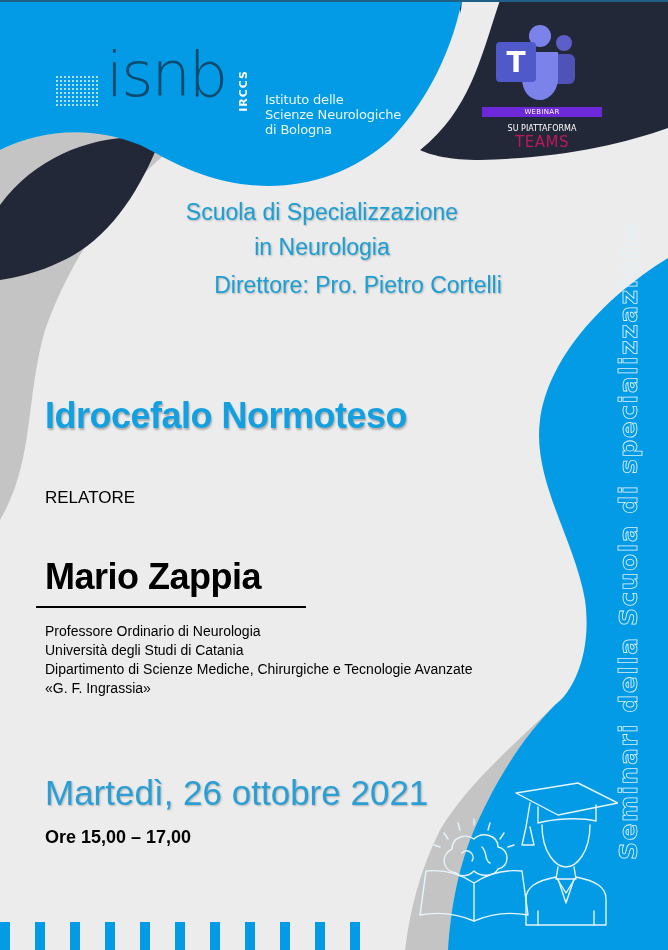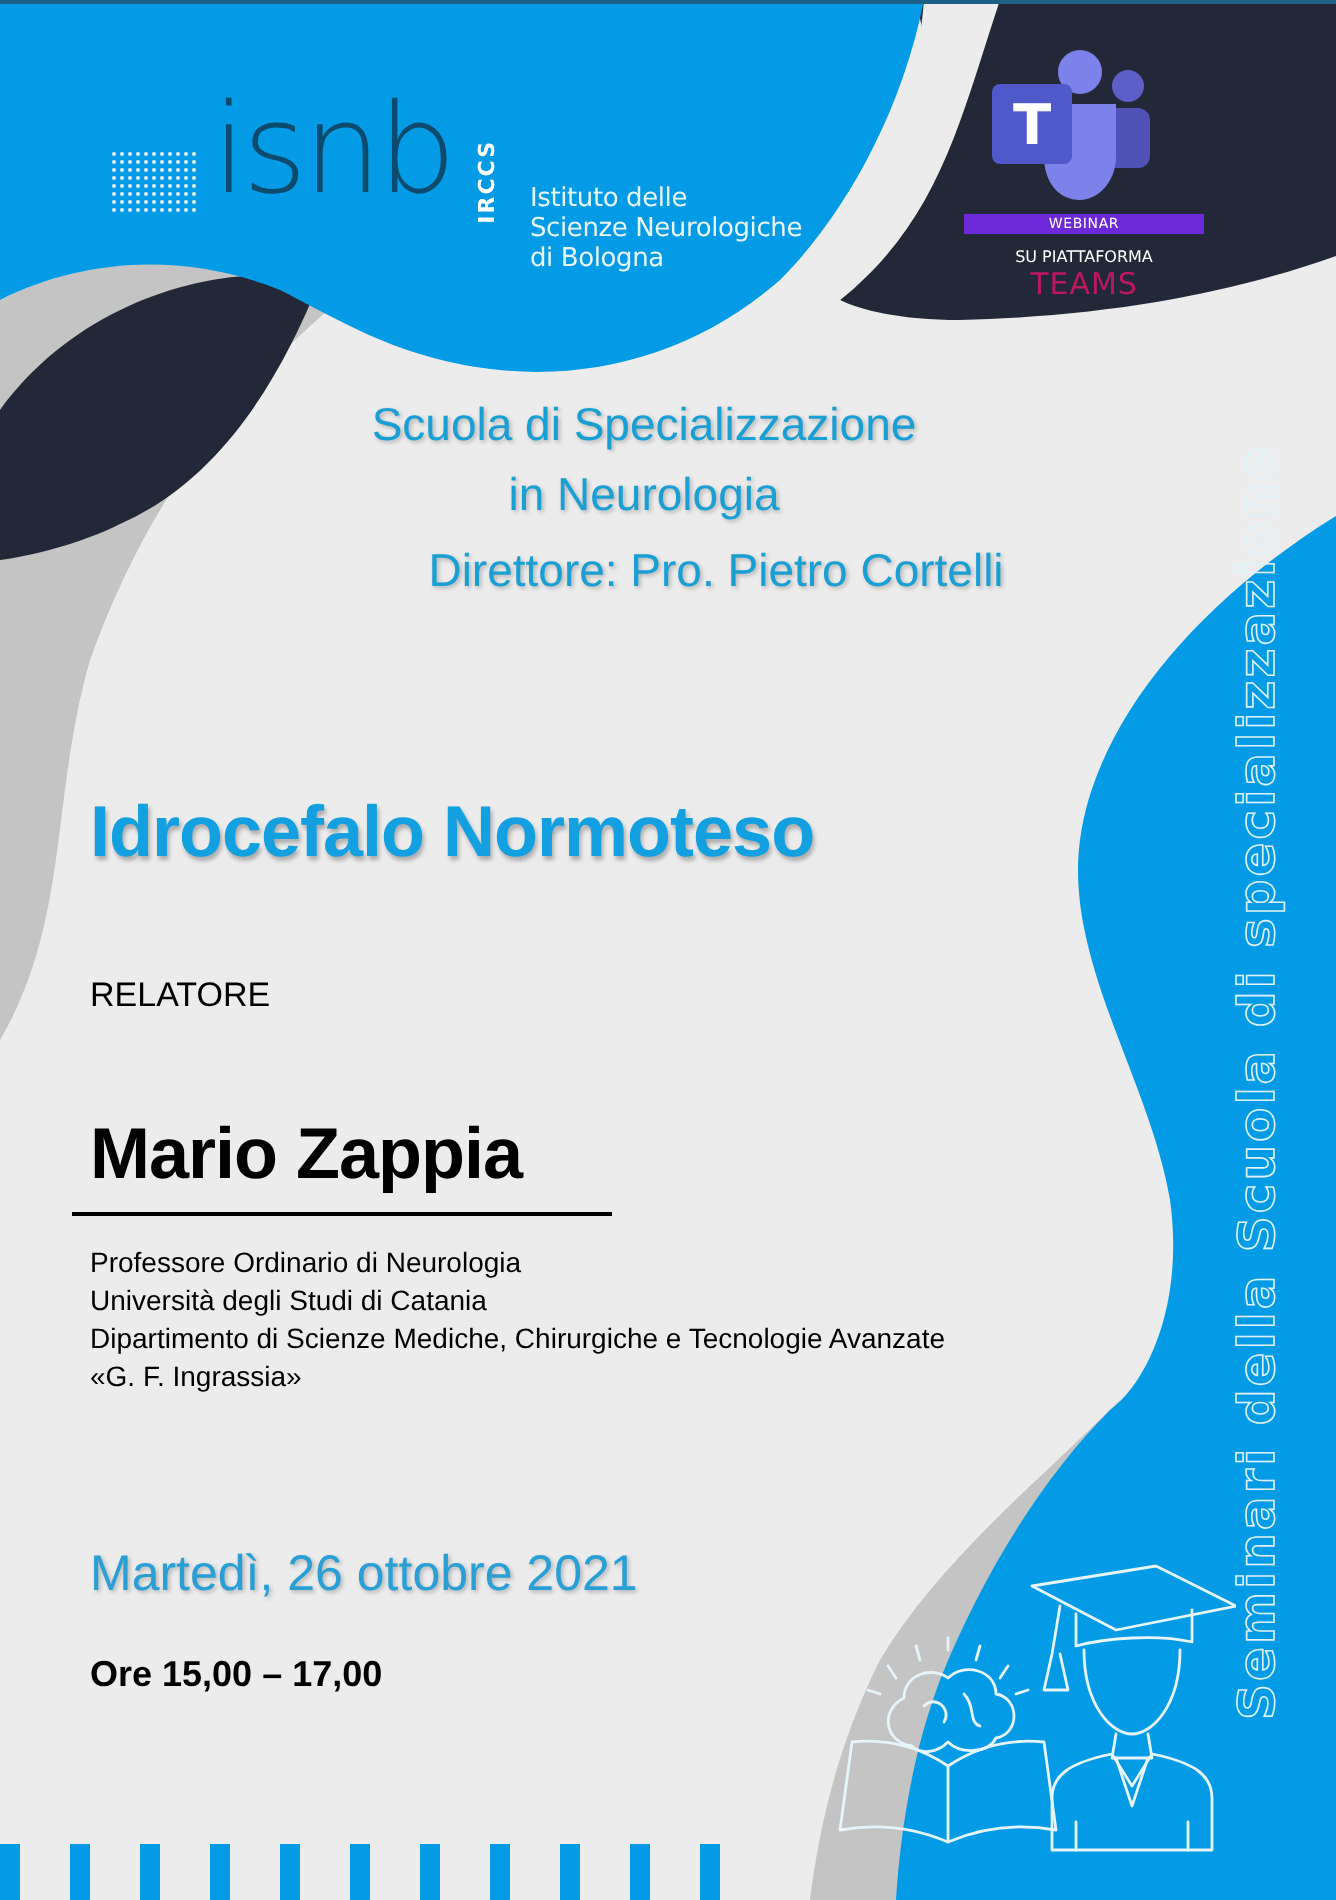--- a/index.html
+++ b/index.html
@@ -13,21 +13,21 @@
   .webinar-bar { left: 482px; top: 107px; width: 120px; height: 10px; background: #6d28d9; color: #ffffff; font-size: 7px; line-height: 10px; text-align: center; letter-spacing: 0.3px; font-family: "DejaVu Sans", sans-serif; }
   .su-piattaforma { left: 482px; top: 124px; width: 120px; text-align: center; color: #ffffff; font-size: 8px; font-family: "DejaVu Sans", sans-serif; }
   .teams-label { left: 482px; top: 133px; width: 120px; text-align: center; color: #be185d; font-size: 15px; font-family: "DejaVu Sans", sans-serif; letter-spacing: 0.5px; }
   .school { left: 0; width: 644px; text-align: center; color: #1a9fd4; font-size: 23px; line-height: 35px; text-shadow: 1px 1px 2px rgba(0,0,0,0.25); font-family: "Liberation Sans", sans-serif; }
   .title { left: 45px; top: 395px; color: #13a0e0; font-size: 36px; font-weight: bold; text-shadow: 1px 2px 2px rgba(0,0,0,0.28); font-family: "Liberation Sans", sans-serif; letter-spacing: -0.5px; }
   .relatore { left: 45px; top: 488px; font-size: 17px; color: #000; }
   .speaker { left: 45px; top: 556px; font-size: 36px; font-weight: bold; color: #000; letter-spacing: -0.5px; }
   .speaker-line { left: 36px; top: 606px; width: 270px; height: 1.5px; background: #000; }
   .affil { left: 45px; top: 622px; font-size: 14px; line-height: 19px; color: #000; }
   .affil div { white-space: nowrap; }
-  .date { left: 45px; top: 773px; font-size: 25px; color: #2a9fd6; text-shadow: 1px 1px 2px rgba(0,0,0,0.25); }
+  .date { left: 45px; top: 773px; font-size: 35px; color: #2a9fd6; text-shadow: 1px 1px 2px rgba(0,0,0,0.25); }
   .time { left: 45px; top: 827px; font-size: 18px; font-weight: bold; color: #000; }
   .vertical { left: 614px; top: 280px; height: 580px; width: 40px; writing-mode: vertical-rl; transform: rotate(180deg); font-size: 25px; font-weight: bold; color: transparent; -webkit-text-stroke: 0.8px #dff2fb; text-align: left; letter-spacing: 1.5px; font-family: "DejaVu Sans", sans-serif; white-space: nowrap; }
   .stripes { left: 0; top: 922px; }
 </style>
 </head>
 <body>
 
 <div class="page">
 
   <svg class="bg" width="668" height="950" viewBox="0 0 668 950">

